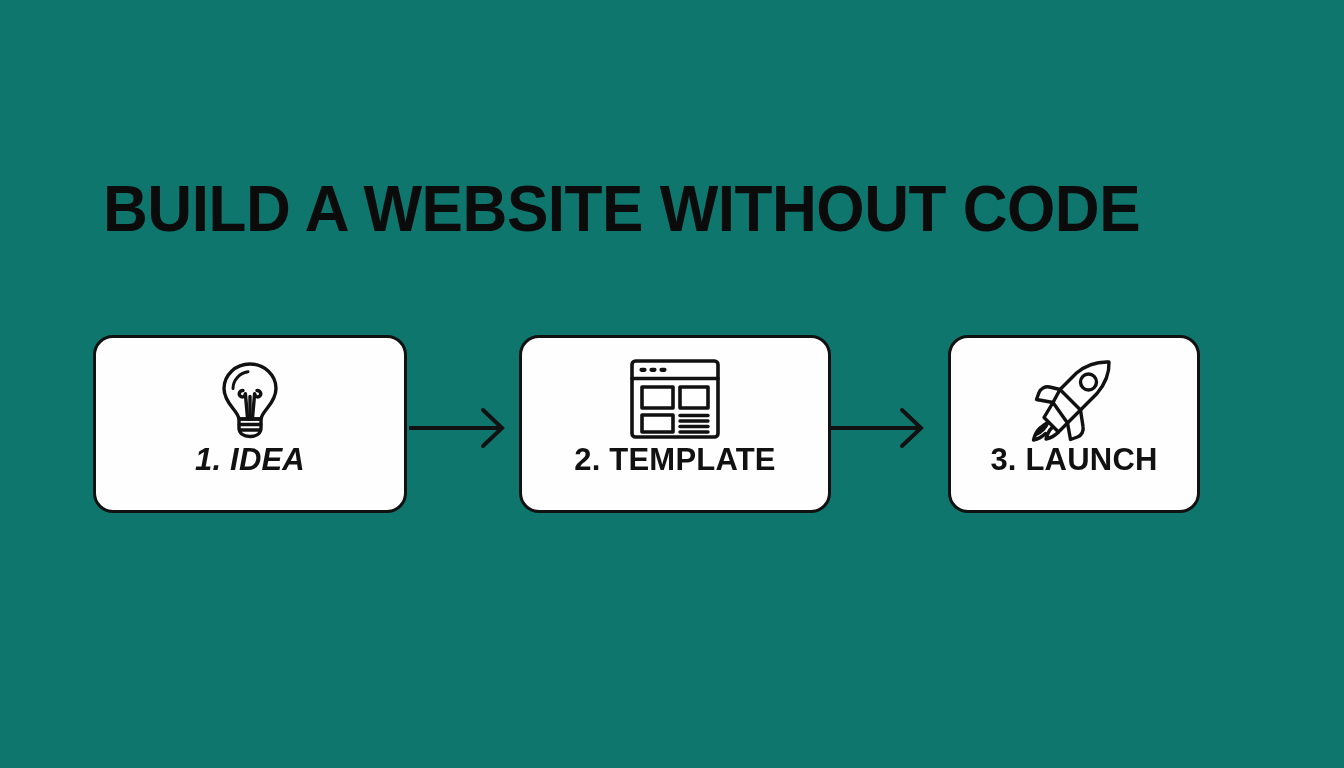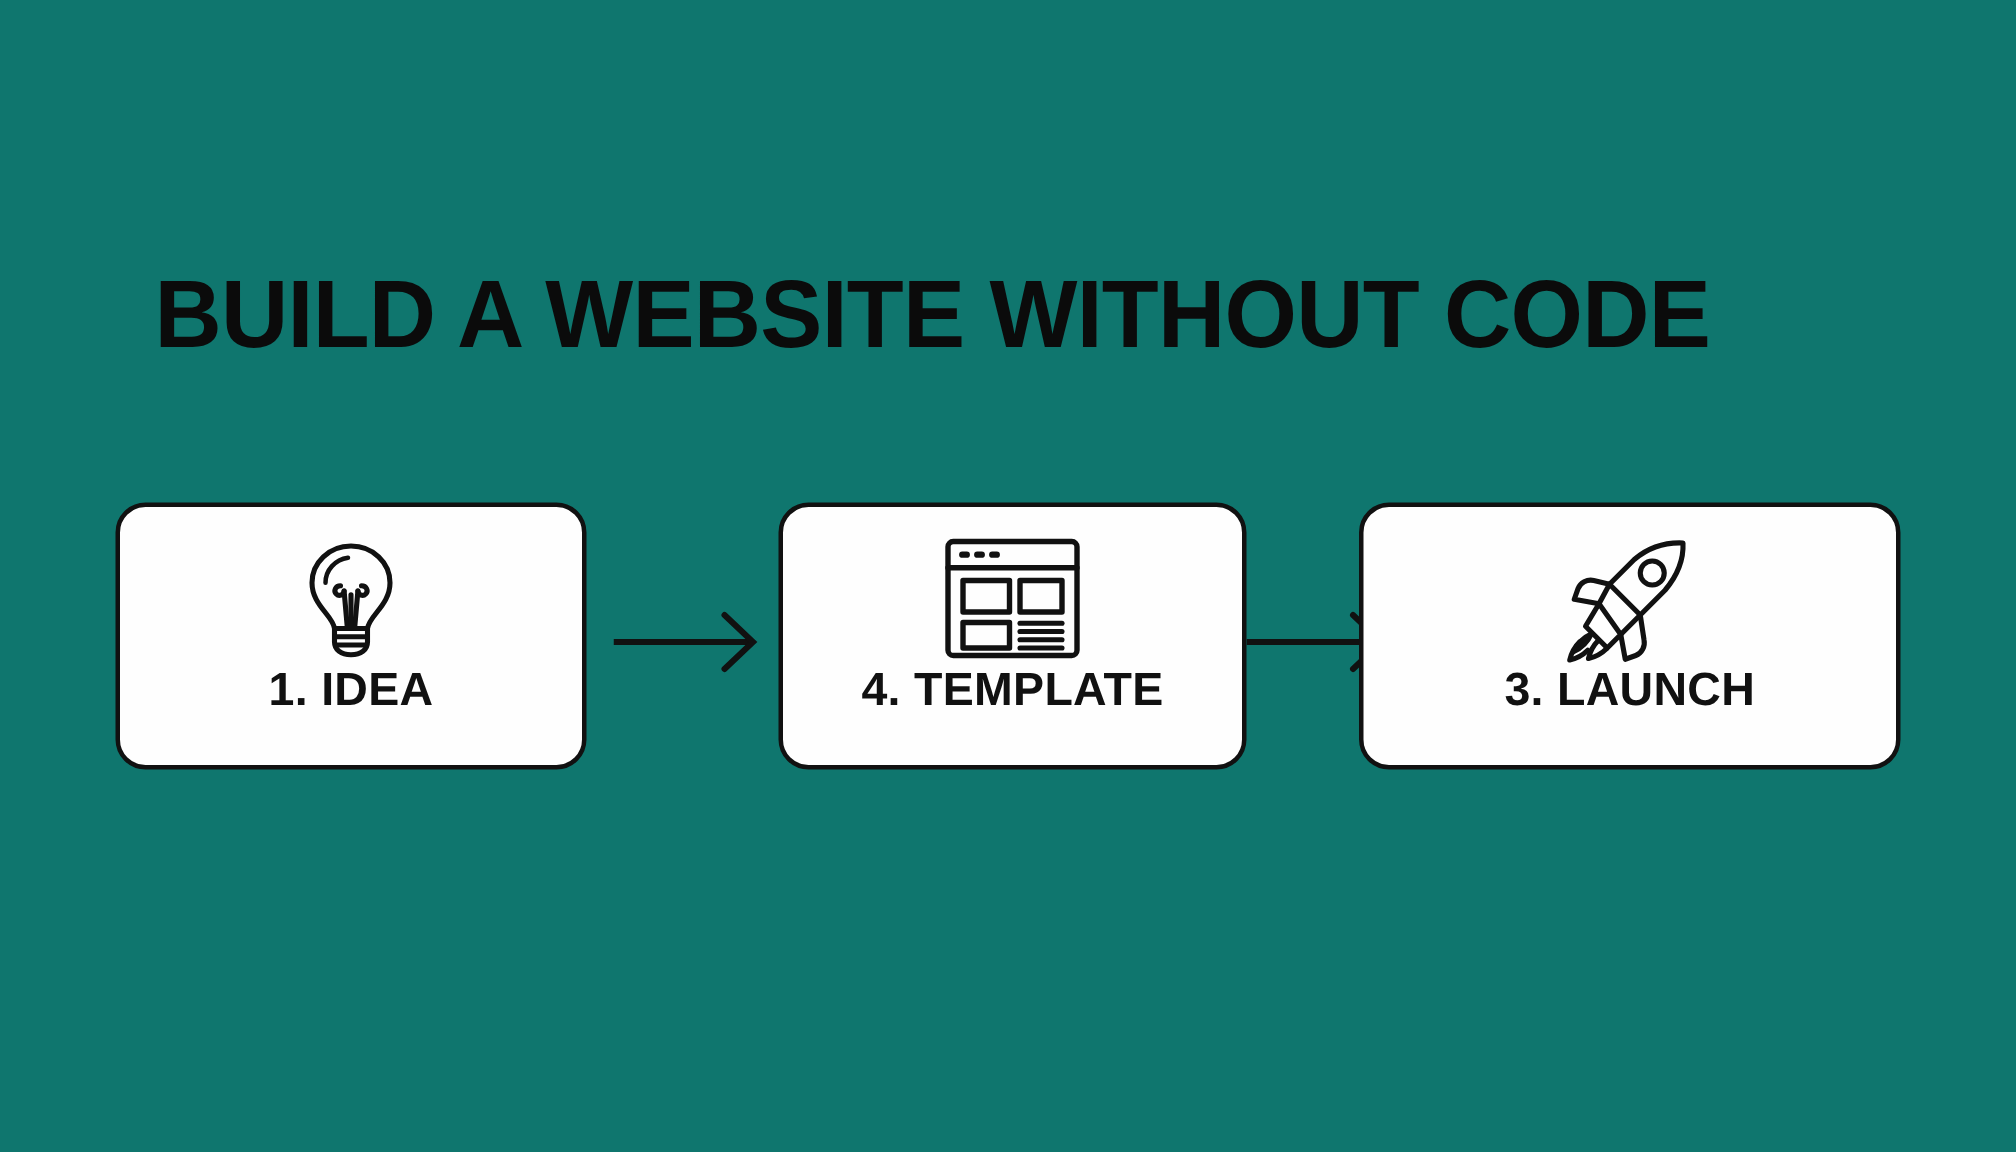--- a/index.html
+++ b/index.html
@@ -45,23 +45,23 @@
   .step-card {
     position: absolute;
     top: 0;
     width: 314px;
     height: 178px;
     border: 3.2px solid #111111;
     border-radius: 20px;
     background: #fefefe;
     box-sizing: border-box;
   }
-  .card-1 { left: 77px; }
+  .card-1 { left: 93px; font-style: italic; }
   .card-2 { left: 519px; width: 312px; }
-  .card-3 { left: 906px; width: 361px; }
+  .card-3 { left: 948px; width: 252px; }
 
   .card-icon {
     position: absolute;
     left: 0;
     right: 0;
     top: 20px;
     height: 82px;
     display: flex;
     align-items: center;
     justify-content: center;
@@ -143,21 +143,21 @@
           <rect x="51" y="29" width="28" height="21"></rect>
 
           <rect x="13" y="57" width="31" height="17"></rect>
 
           <path d="M51 57.5 L79 57.5" stroke-width="3.4"></path>
           <path d="M51 63 L79 63" stroke-width="3.4"></path>
           <path d="M51 68.5 L79 68.5" stroke-width="3.4"></path>
           <path d="M51 74 L79 74" stroke-width="3.4"></path>
         </svg>
       </div>
-      <div class="card-label">4. TEMPLATE</div>
+      <div class="card-label">2. TEMPLATE</div>
     </div>
 
     <div class="flow-arrow arrow-2">
       <svg width="107" height="44" viewBox="0 0 107 44" fill="none" stroke="#111111" stroke-width="4" stroke-linecap="butt" stroke-linejoin="miter">
         <path d="M0 23 L89 23"></path>
         <path d="M71 5 L90 23 L71 41" stroke-linecap="round"></path>
       </svg>
     </div>
 
     <div class="step-card card-3">

